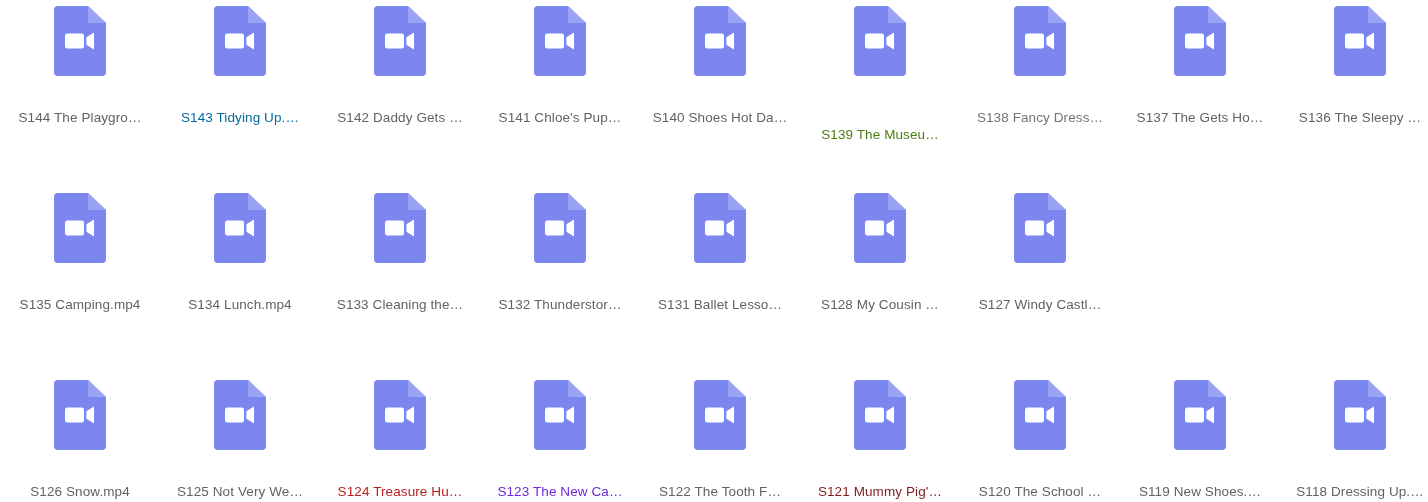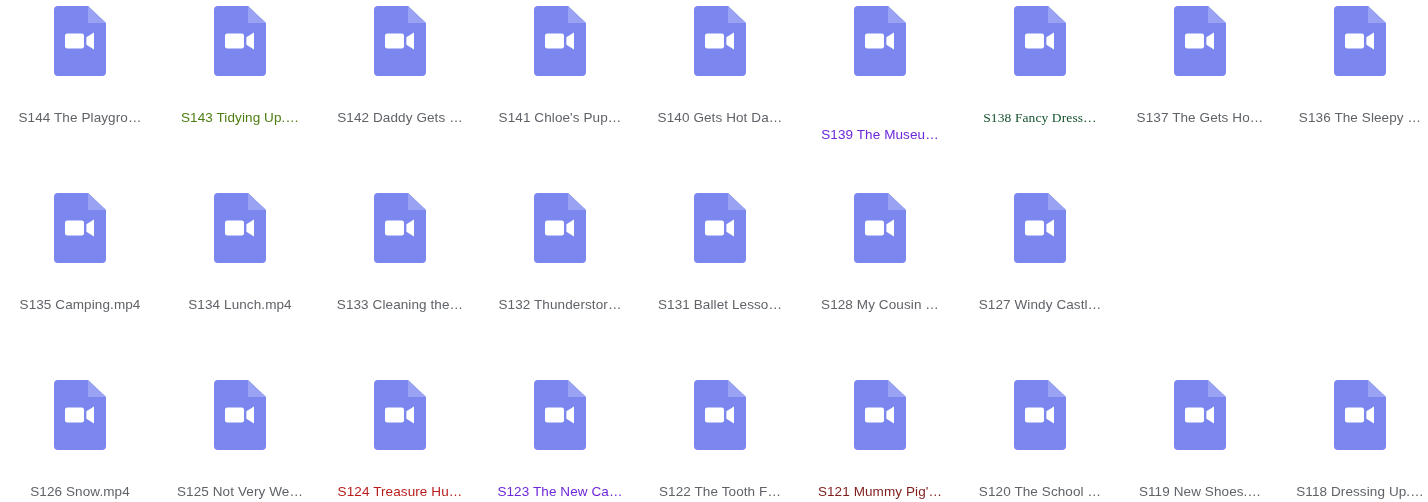--- a/index.html
+++ b/index.html
@@ -108,21 +108,21 @@
       <svg class="file-icon" viewBox="0 0 52 70" xmlns="http://www.w3.org/2000/svg">
 
         <path class="icon-body" d="M4 0 H34 L52 17 V66 A4 4 0 0 1 48 70 H4 A4 4 0 0 1 0 66 V4 A4 4 0 0 1 4 0 Z" fill="#7b86ee"></path>
 
         <path class="icon-fold" d="M34 0 L52 17 H34 Z" fill="#9aa3f3"></path>
 
         <rect class="icon-glyph-body" x="11" y="27.5" width="19" height="15" rx="2.2" fill="#ffffff"></rect>
         <path class="icon-glyph-lens" d="M32.4 31.3 L40 26.6 V43.4 L32.4 38.7 Z" fill="#ffffff"></path>
       </svg>
     </div>
-    <div class="file-name" style="color: #4d7c0f;">S143 Tidying Up.…</div>
+    <div class="file-name" style="color: #0369a1;">S143 Tidying Up.…</div>
   </div>
 
   <div class="file-card">
     <div class="thumb-area">
       <svg class="file-icon" viewBox="0 0 52 70" xmlns="http://www.w3.org/2000/svg">
 
         <path class="icon-body" d="M4 0 H34 L52 17 V66 A4 4 0 0 1 48 70 H4 A4 4 0 0 1 0 66 V4 A4 4 0 0 1 4 0 Z" fill="#7b86ee"></path>
 
         <path class="icon-fold" d="M34 0 L52 17 H34 Z" fill="#9aa3f3"></path>
 
@@ -153,51 +153,51 @@
       <svg class="file-icon" viewBox="0 0 52 70" xmlns="http://www.w3.org/2000/svg">
 
         <path class="icon-body" d="M4 0 H34 L52 17 V66 A4 4 0 0 1 48 70 H4 A4 4 0 0 1 0 66 V4 A4 4 0 0 1 4 0 Z" fill="#7b86ee"></path>
 
         <path class="icon-fold" d="M34 0 L52 17 H34 Z" fill="#9aa3f3"></path>
 
         <rect class="icon-glyph-body" x="11" y="27.5" width="19" height="15" rx="2.2" fill="#ffffff"></rect>
         <path class="icon-glyph-lens" d="M32.4 31.3 L40 26.6 V43.4 L32.4 38.7 Z" fill="#ffffff"></path>
       </svg>
     </div>
-    <div class="file-name" style="color: rgb(95, 99, 104);">S140 Gets Hot Da…</div>
-  </div>
-
-  <div class="file-card">
-    <div class="thumb-area">
-      <svg class="file-icon" viewBox="0 0 52 70" xmlns="http://www.w3.org/2000/svg">
-
-        <path class="icon-body" d="M4 0 H34 L52 17 V66 A4 4 0 0 1 48 70 H4 A4 4 0 0 1 0 66 V4 A4 4 0 0 1 4 0 Z" fill="#7b86ee"></path>
-
-        <path class="icon-fold" d="M34 0 L52 17 H34 Z" fill="#9aa3f3"></path>
-
-        <rect class="icon-glyph-body" x="11" y="27.5" width="19" height="15" rx="2.2" fill="#ffffff"></rect>
-        <path class="icon-glyph-lens" d="M32.4 31.3 L40 26.6 V43.4 L32.4 38.7 Z" fill="#ffffff"></path>
-      </svg>
-    </div>
-    <div class="file-name" style="color: #6d28d9; margin-top: 40px;">S139 The Museu…</div>
-  </div>
-
-  <div class="file-card">
-    <div class="thumb-area">
-      <svg class="file-icon" viewBox="0 0 52 70" xmlns="http://www.w3.org/2000/svg">
-
-        <path class="icon-body" d="M4 0 H34 L52 17 V66 A4 4 0 0 1 48 70 H4 A4 4 0 0 1 0 66 V4 A4 4 0 0 1 4 0 Z" fill="#7b86ee"></path>
-
-        <path class="icon-fold" d="M34 0 L52 17 H34 Z" fill="#9aa3f3"></path>
-
-        <rect class="icon-glyph-body" x="11" y="27.5" width="19" height="15" rx="2.2" fill="#ffffff"></rect>
-        <path class="icon-glyph-lens" d="M32.4 31.3 L40 26.6 V43.4 L32.4 38.7 Z" fill="#ffffff"></path>
-      </svg>
-    </div>
-    <div class="file-name" style="color: #14532d; font-family: Liberation Serif, serif;">S138 Fancy Dress…</div>
+    <div class="file-name" style="color: rgb(95, 99, 104);">S140 Shoes Hot Da…</div>
+  </div>
+
+  <div class="file-card">
+    <div class="thumb-area">
+      <svg class="file-icon" viewBox="0 0 52 70" xmlns="http://www.w3.org/2000/svg">
+
+        <path class="icon-body" d="M4 0 H34 L52 17 V66 A4 4 0 0 1 48 70 H4 A4 4 0 0 1 0 66 V4 A4 4 0 0 1 4 0 Z" fill="#7b86ee"></path>
+
+        <path class="icon-fold" d="M34 0 L52 17 H34 Z" fill="#9aa3f3"></path>
+
+        <rect class="icon-glyph-body" x="11" y="27.5" width="19" height="15" rx="2.2" fill="#ffffff"></rect>
+        <path class="icon-glyph-lens" d="M32.4 31.3 L40 26.6 V43.4 L32.4 38.7 Z" fill="#ffffff"></path>
+      </svg>
+    </div>
+    <div class="file-name" style="color: #4d7c0f; margin-top: 40px;">S139 The Museu…</div>
+  </div>
+
+  <div class="file-card">
+    <div class="thumb-area">
+      <svg class="file-icon" viewBox="0 0 52 70" xmlns="http://www.w3.org/2000/svg">
+
+        <path class="icon-body" d="M4 0 H34 L52 17 V66 A4 4 0 0 1 48 70 H4 A4 4 0 0 1 0 66 V4 A4 4 0 0 1 4 0 Z" fill="#7b86ee"></path>
+
+        <path class="icon-fold" d="M34 0 L52 17 H34 Z" fill="#9aa3f3"></path>
+
+        <rect class="icon-glyph-body" x="11" y="27.5" width="19" height="15" rx="2.2" fill="#ffffff"></rect>
+        <path class="icon-glyph-lens" d="M32.4 31.3 L40 26.6 V43.4 L32.4 38.7 Z" fill="#ffffff"></path>
+      </svg>
+    </div>
+    <div class="file-name" style="color: #737373;">S138 Fancy Dress…</div>
   </div>
 
   <div class="file-card">
     <div class="thumb-area">
       <svg class="file-icon" viewBox="0 0 52 70" xmlns="http://www.w3.org/2000/svg">
 
         <path class="icon-body" d="M4 0 H34 L52 17 V66 A4 4 0 0 1 48 70 H4 A4 4 0 0 1 0 66 V4 A4 4 0 0 1 4 0 Z" fill="#7b86ee"></path>
 
         <path class="icon-fold" d="M34 0 L52 17 H34 Z" fill="#9aa3f3"></path>
 

